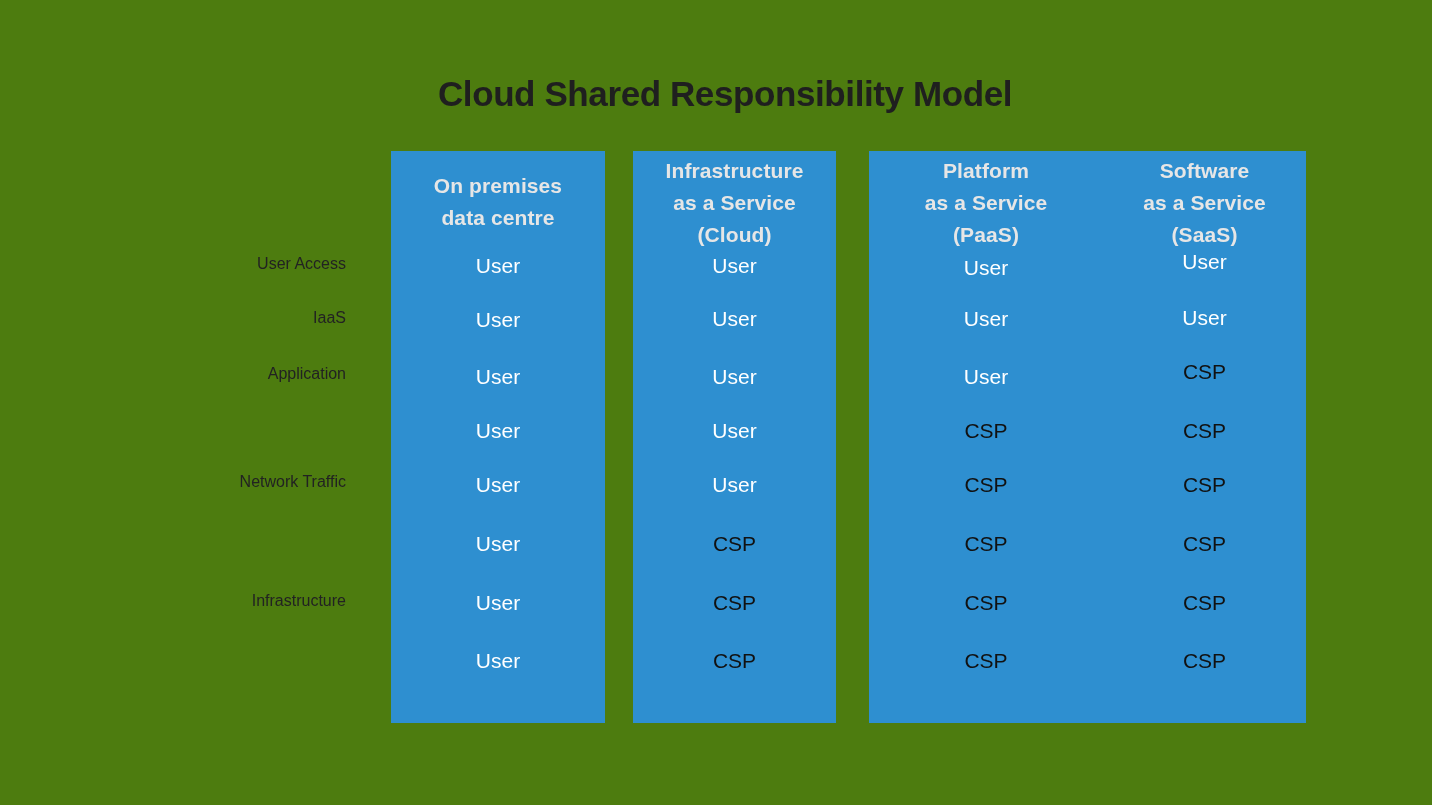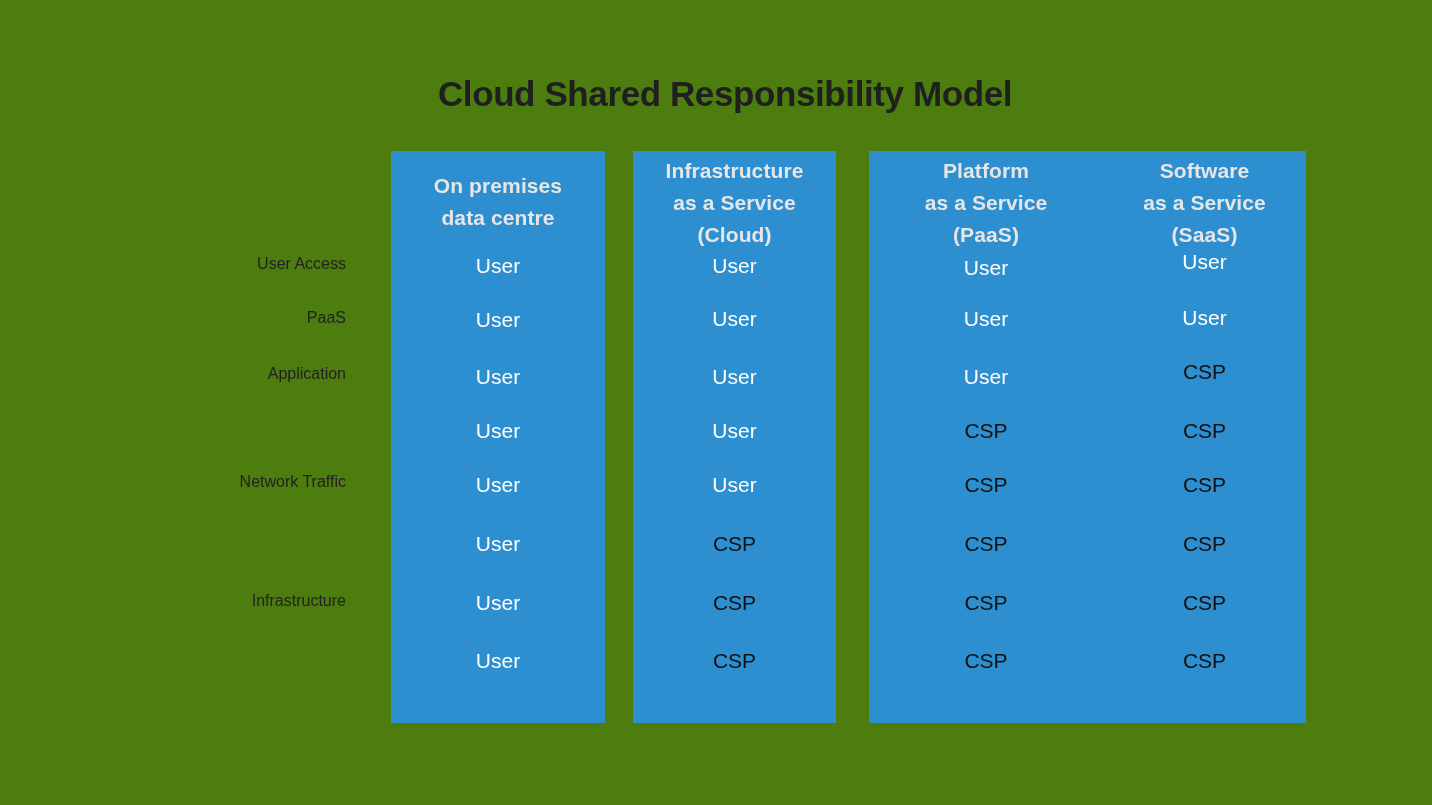--- a/index.html
+++ b/index.html
@@ -106,21 +106,21 @@
 </style>
 </head>
 <body>
 
 <div id="canvas">
 
   <div id="chart-title">Cloud Shared Responsibility Model</div>
 
   <div id="row-labels">
       <div class="row-label" style="top: 105px;">User Access</div>
-      <div class="row-label" style="top: 159px;">PaaS</div>
+      <div class="row-label" style="top: 159px;">IaaS</div>
       <div class="row-label" style="top: 215px;">Application</div>
       <div class="row-label" style="top: 323px;">Network Traffic</div>
       <div class="row-label" style="top: 442px;">Infrastructure</div>
     </div>
 
 <div class="col col-0">
       <div class="col-header">
         <span class="hline">On premises</span>
         <span class="hline">data centre</span>
       </div>

